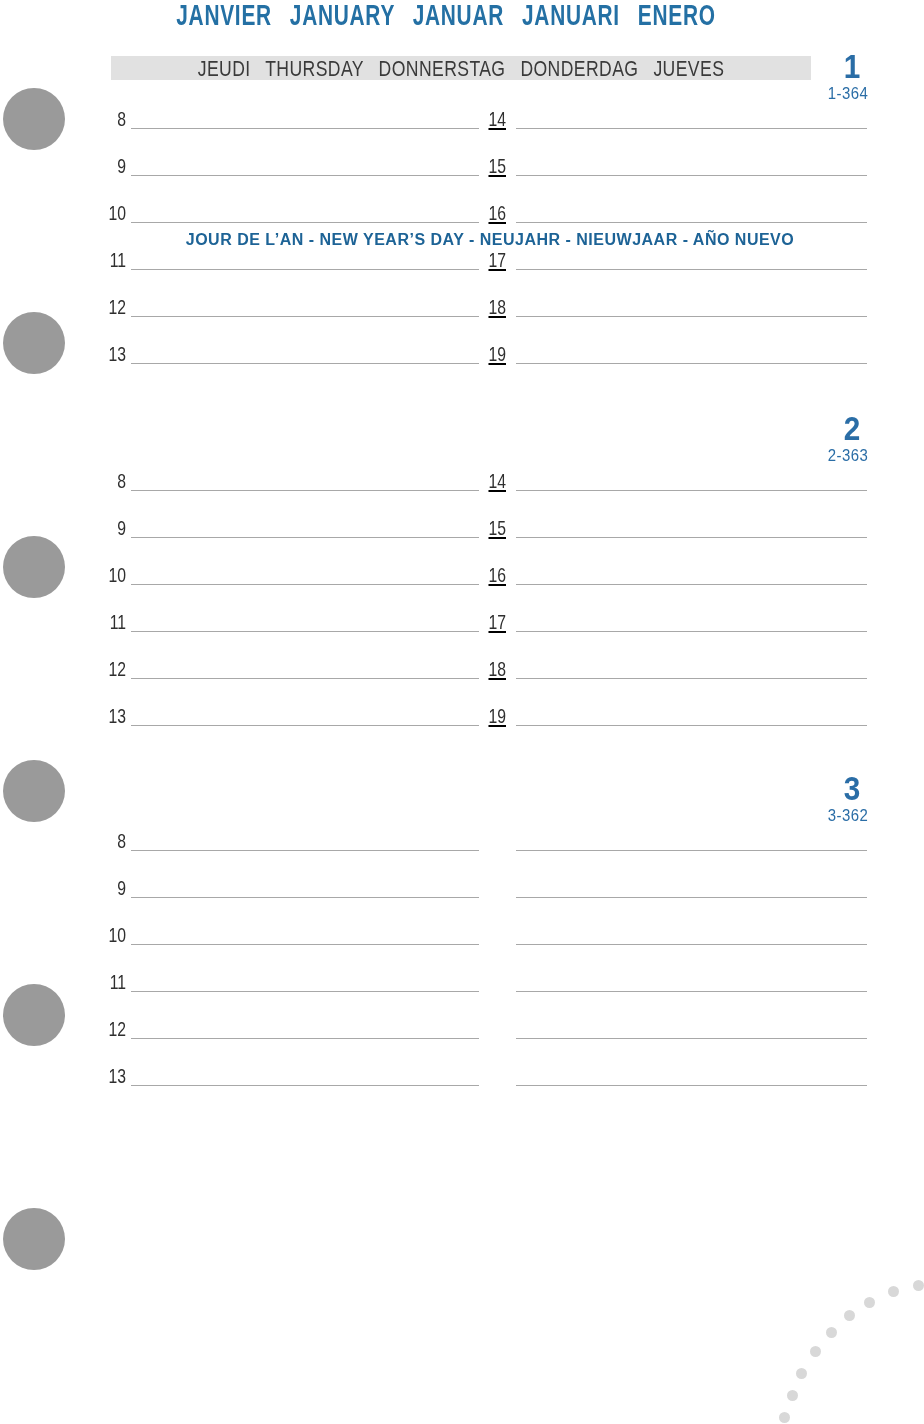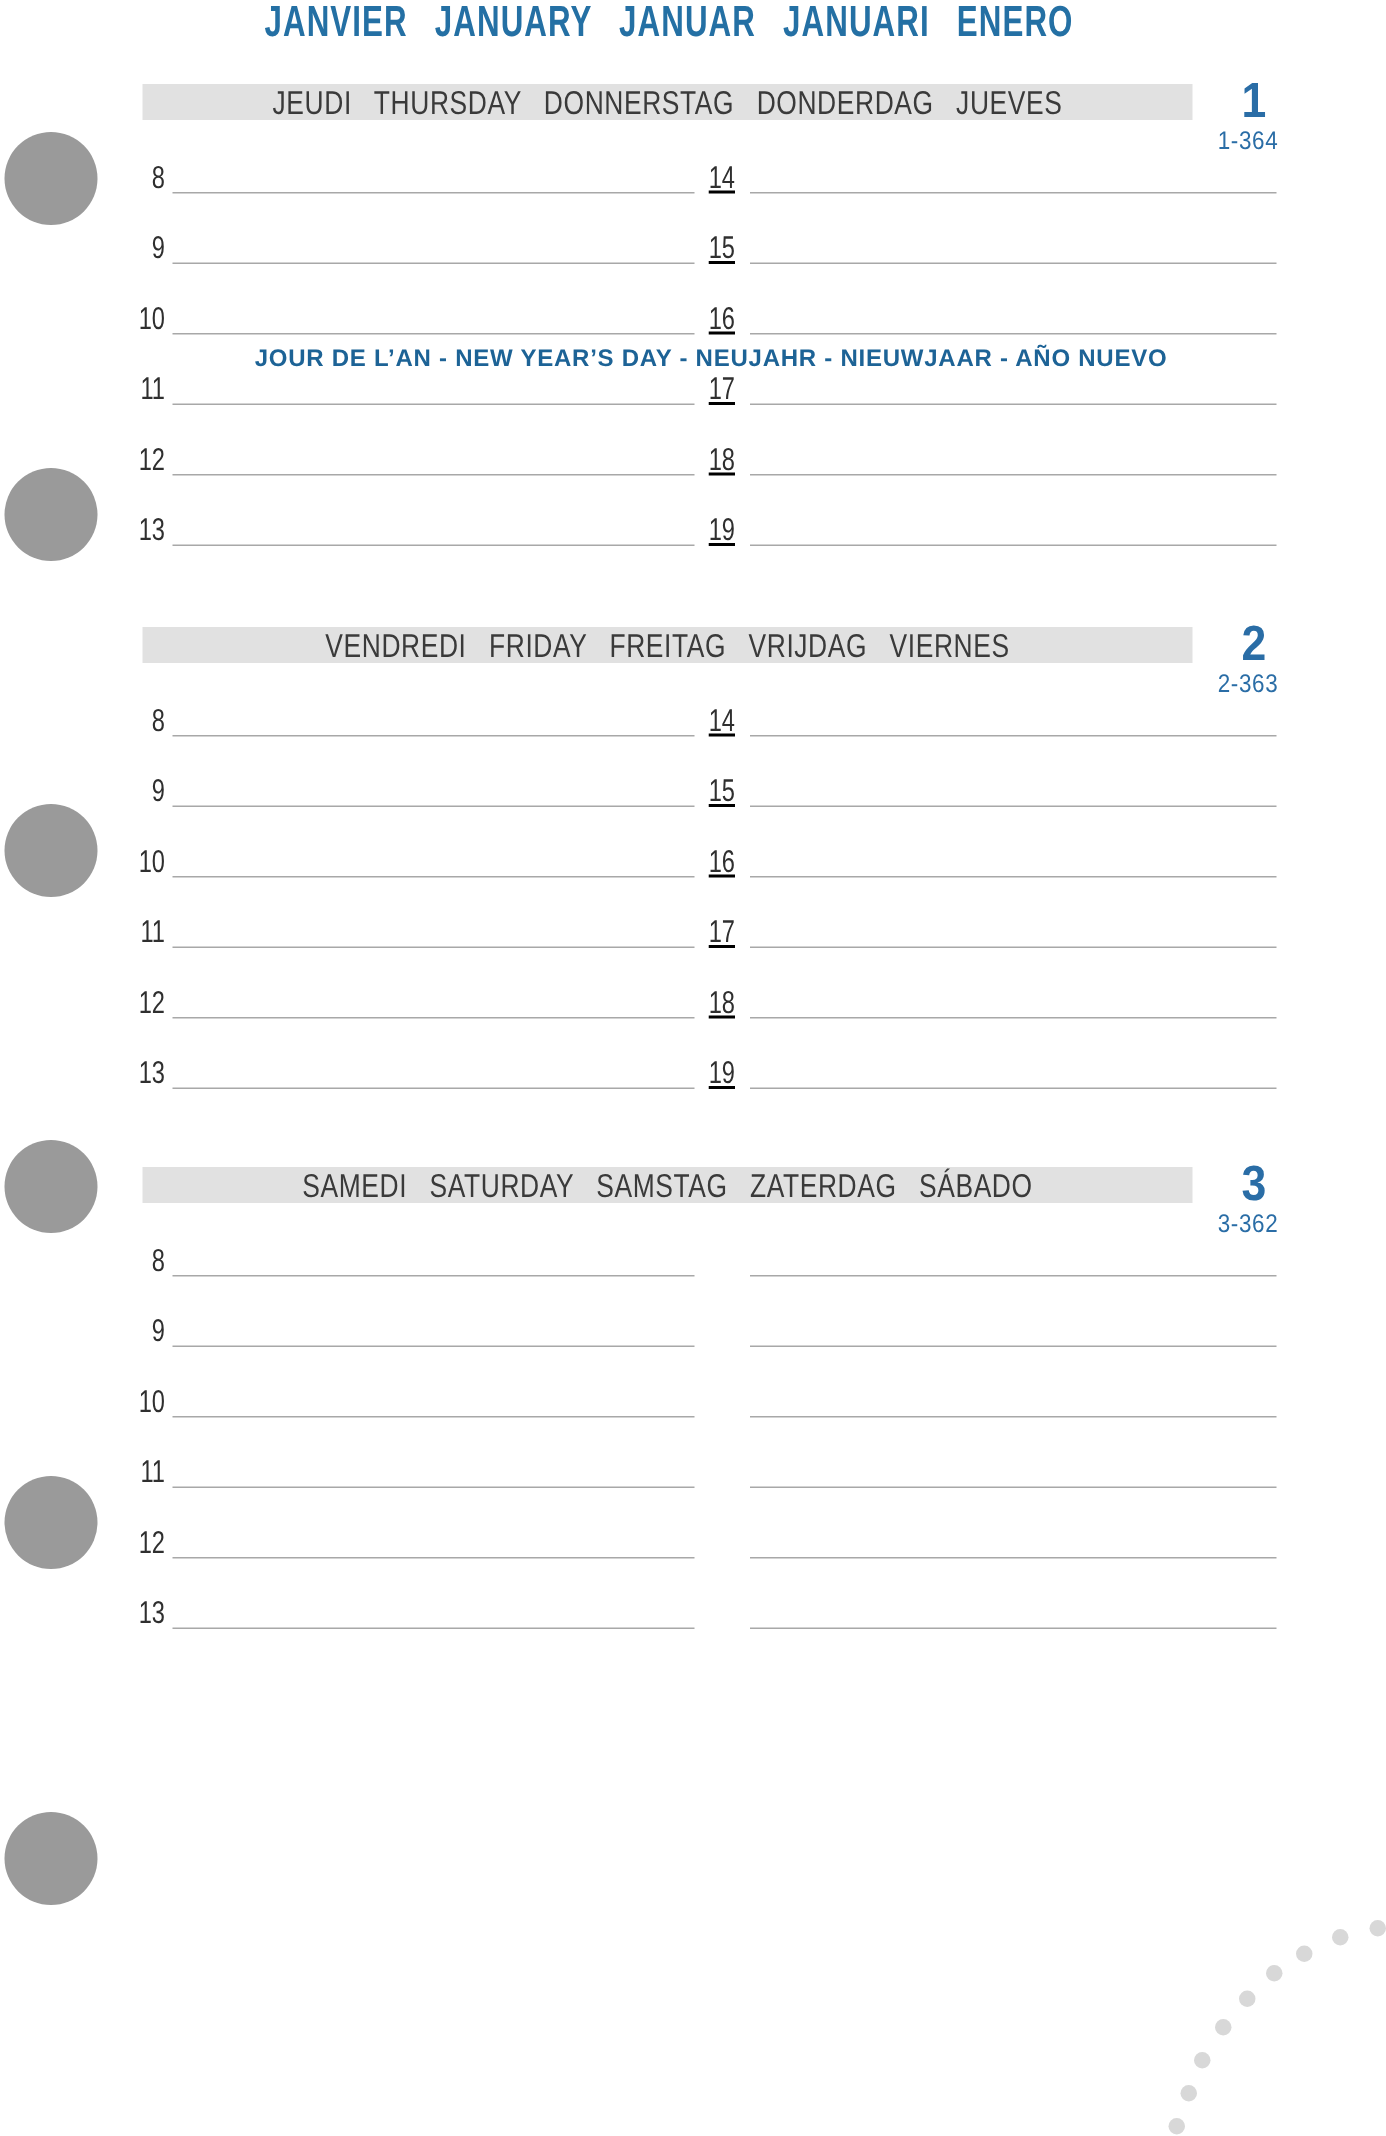--- a/index.html
+++ b/index.html
@@ -4,21 +4,21 @@
 <style>
   html,body{margin:0;padding:0;background:#ffffff;}
   .page{position:relative;width:924px;height:1424px;background:#ffffff;overflow:hidden;
         font-family:"Liberation Sans",sans-serif;}
   
   .title{position:absolute;top:0;left:0;width:892px;height:30px;line-height:30px;
          text-align:center;font-size:29px;font-weight:bold;color:#2470a4;
          letter-spacing:1px;word-spacing:0.55em;
          transform:scaleX(0.72);transform-origin:50% 50%;white-space:nowrap;}
   
-  .day{position:absolute;left:0;width:888px;}
+  .day{position:absolute;left:16px;width:888px;}
   .band{position:absolute;left:95px;top:0;width:700px;height:24px;background:#e1e1e1;}
   .band-text{display:block;width:100%;height:24px;line-height:25px;text-align:center;
              font-size:22px;color:#3a3a3a;word-spacing:0.55em;letter-spacing:0.5px;
              transform:scaleX(0.8);transform-origin:50% 50%;white-space:nowrap;}
   .daynum{position:absolute;left:800px;top:-4px;width:72px;height:30px;line-height:30px;
           text-align:center;font-size:33px;font-weight:bold;color:#2a6da6;
           transform:scaleX(0.9);transform-origin:50% 50%;}
   .ofyear{position:absolute;left:787px;top:29px;width:90px;height:18px;line-height:18px;
           text-align:center;font-size:17px;color:#2a6da6;letter-spacing:0.5px;
           transform:scaleX(0.88);transform-origin:50% 50%;}
@@ -117,23 +117,20 @@
       </div>
     <div class="row row-r" style="top:285px">
         <span class="hour">19</span>
         <div class="line"></div>
       </div>
 
     <div class="note">JOUR DE L’AN - NEW YEAR’S DAY - NEUJAHR - NIEUWJAAR - AÑO NUEVO</div>
   </div>
 
   <div class="day" style="top:418px;height:330px;">
-    <div class="band">
-      <span class="band-text">VENDREDI FRIDAY FREITAG VRIJDAG VIERNES</span>
-    </div>
     <div class="daynum">2</div>
     <div class="ofyear">2-363</div>
 
     <div class="row row-l" style="top:50px">
         <span class="hour">8</span>
         <div class="line"></div>
       </div>
     <div class="row row-l" style="top:97px">
         <span class="hour">9</span>
         <div class="line"></div>
@@ -175,23 +172,20 @@
         <span class="hour">18</span>
         <div class="line"></div>
       </div>
     <div class="row row-r" style="top:285px">
         <span class="hour">19</span>
         <div class="line"></div>
       </div>
   </div>
 
   <div class="day" style="top:778px;height:330px;">
-    <div class="band">
-      <span class="band-text">SAMEDI SATURDAY SAMSTAG ZATERDAG SÁBADO</span>
-    </div>
     <div class="daynum">3</div>
     <div class="ofyear">3-362</div>
 
     <div class="row row-l" style="top:50px">
         <span class="hour">8</span>
         <div class="line"></div>
       </div>
     <div class="row row-l" style="top:97px">
         <span class="hour">9</span>
         <div class="line"></div>

